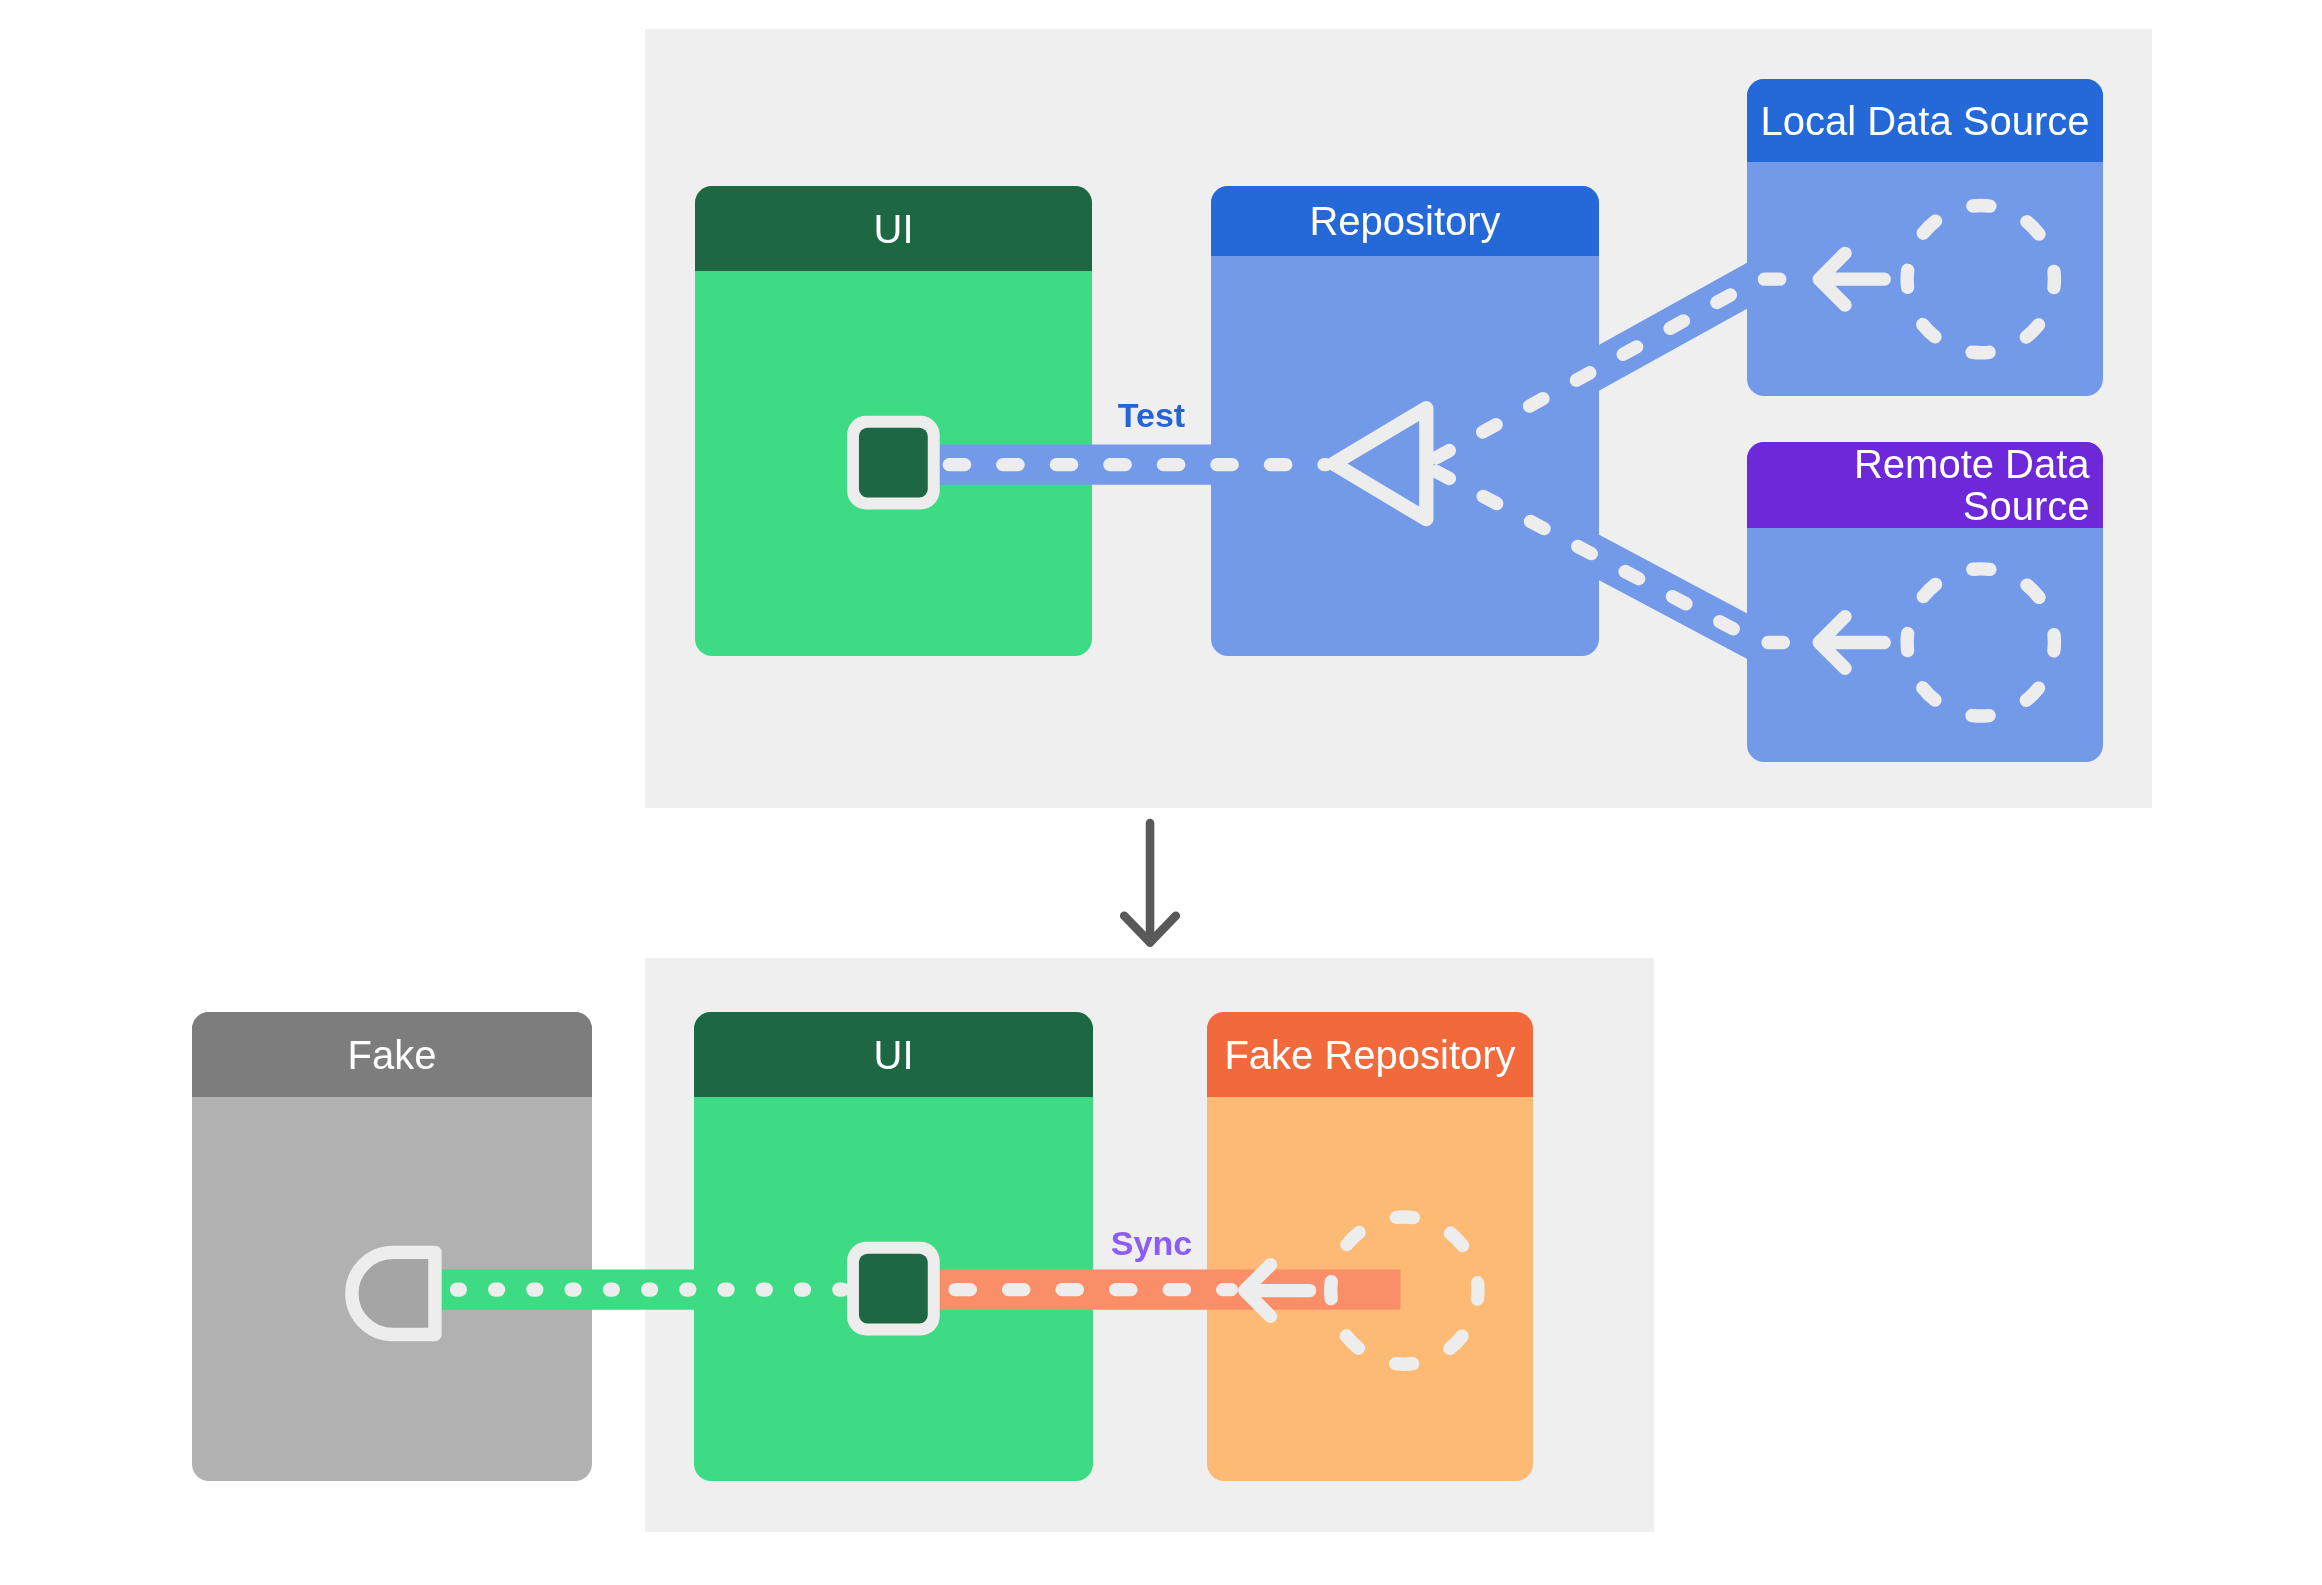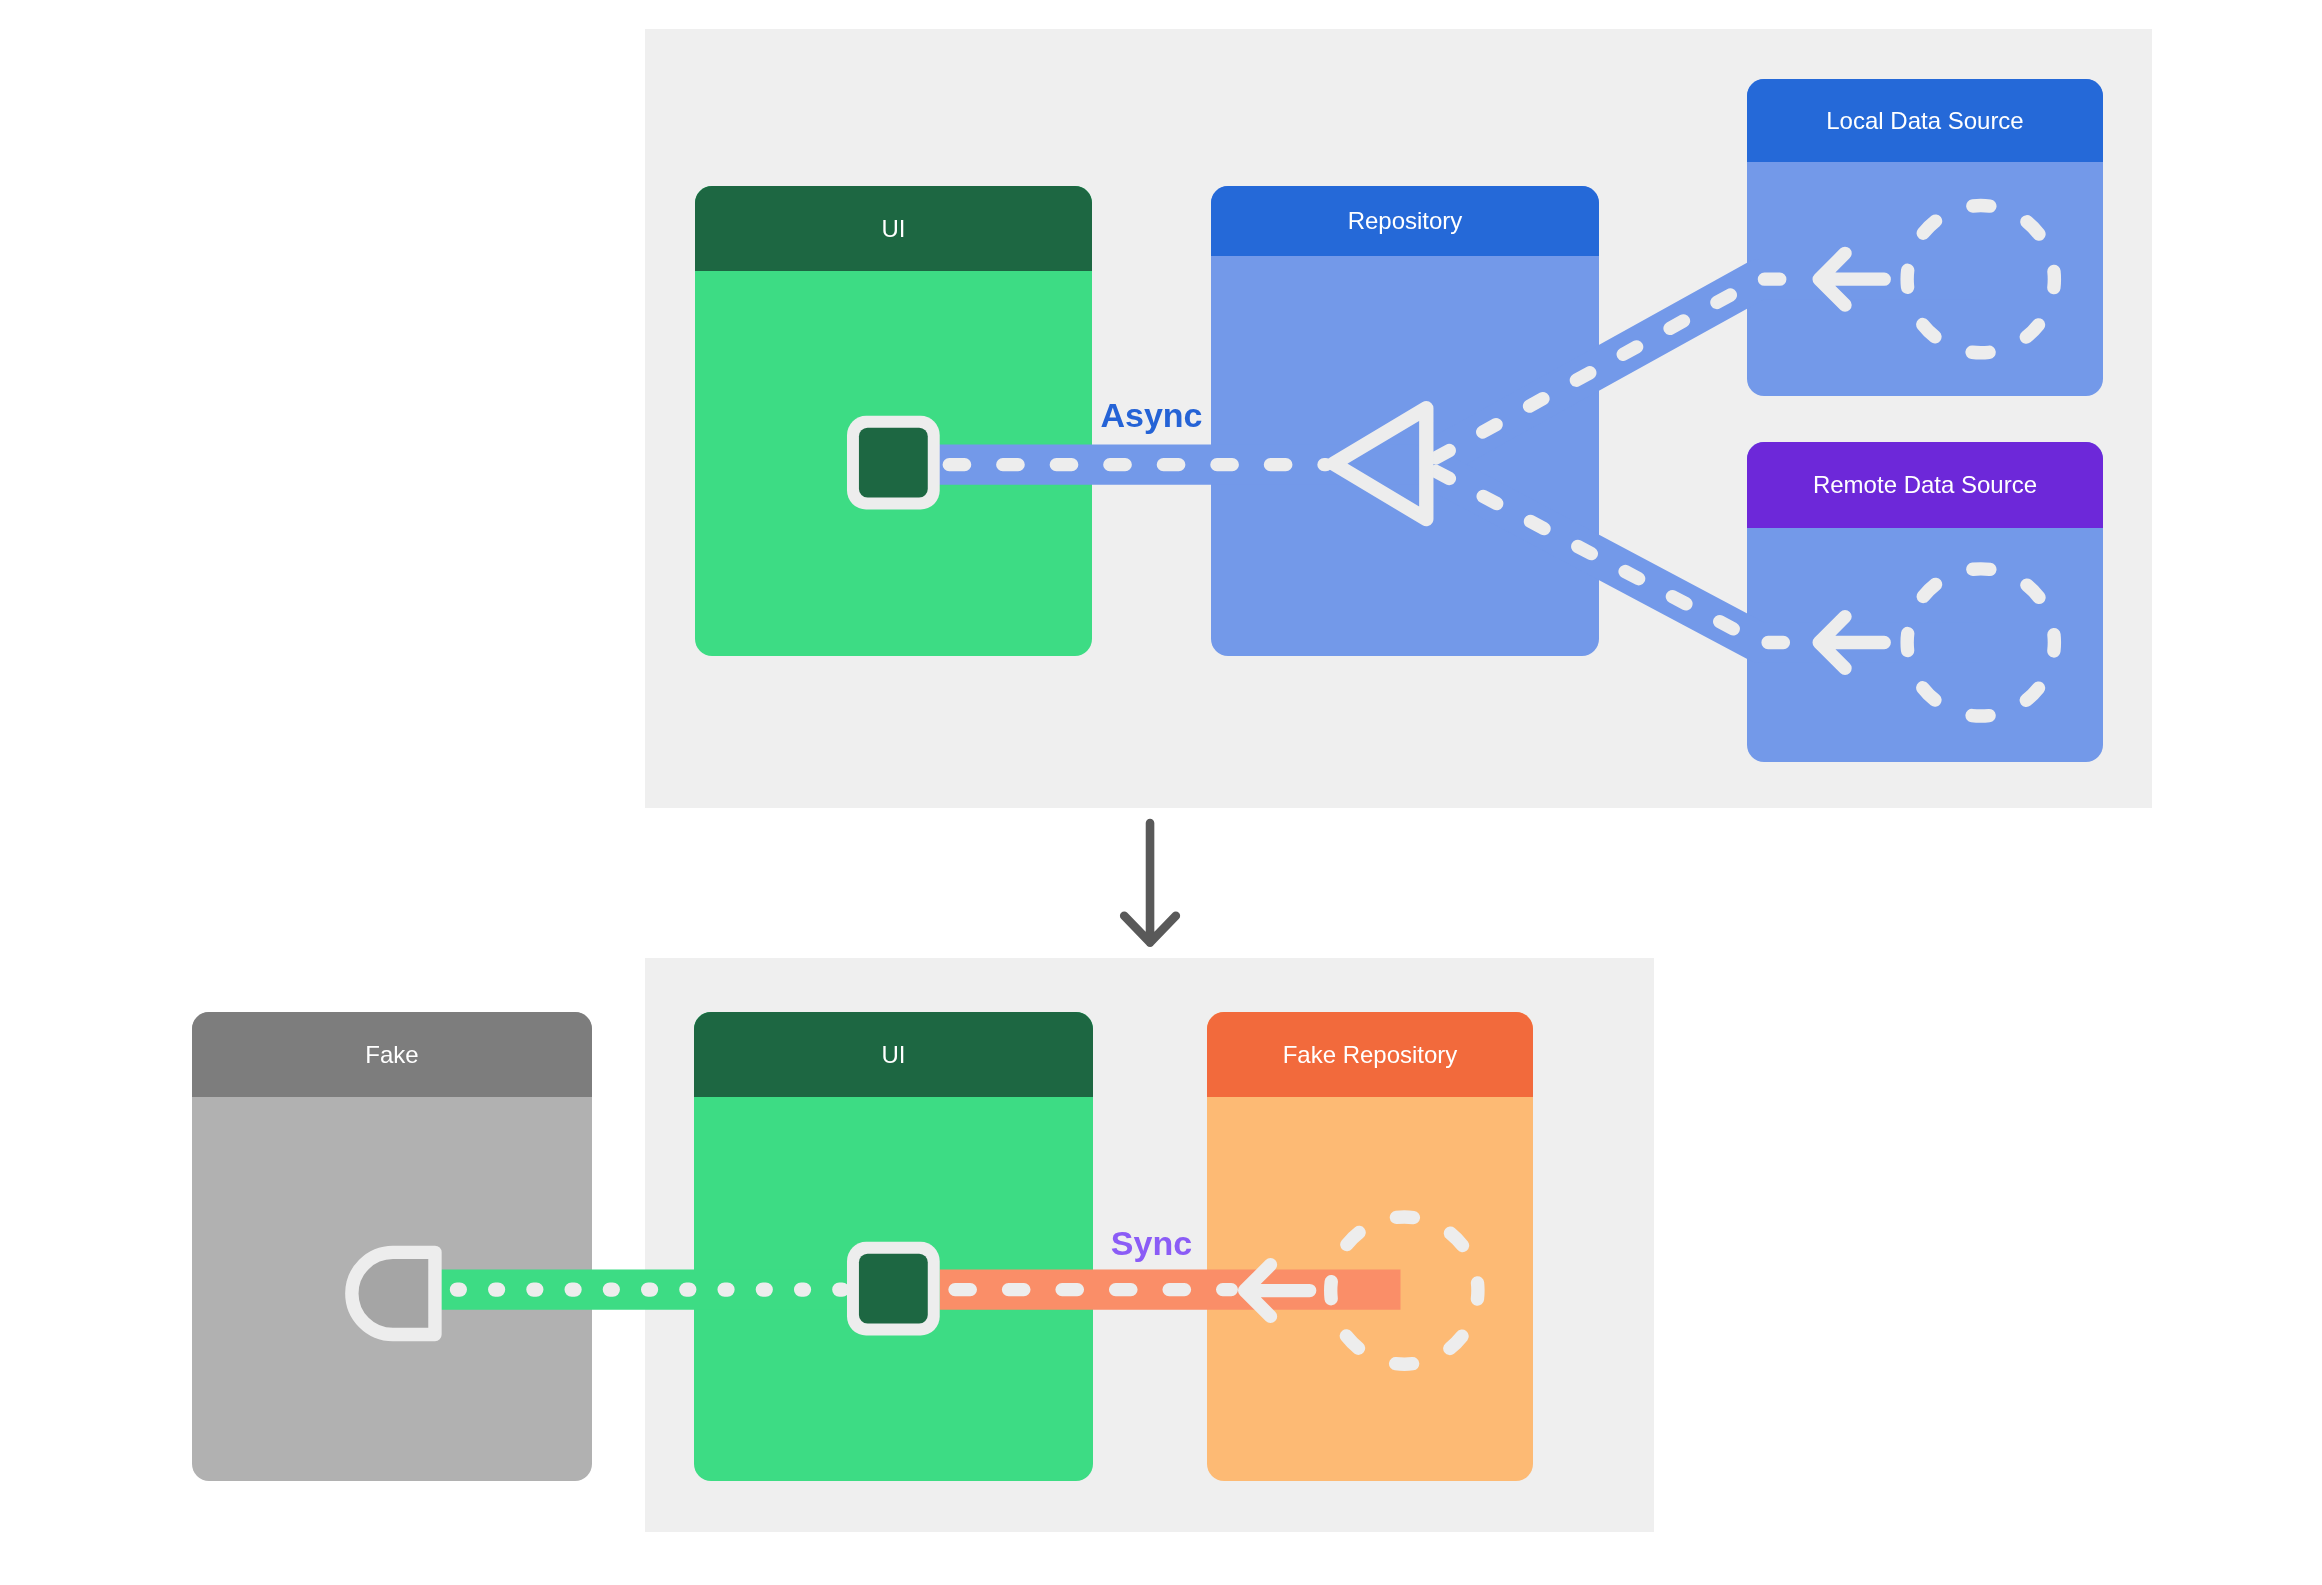--- a/index.html
+++ b/index.html
@@ -4,21 +4,21 @@
 <style>
   html,body{margin:0;padding:0;}
   body{
     width:2323px;height:1586px;position:relative;background:#ffffff;
     font-family:"Liberation Sans", sans-serif;overflow:hidden;
   }
   .panel{position:absolute;background:#efefef;}
   .card{position:absolute;border-radius:17px;overflow:hidden;}
   .card-header{
     width:100%;display:flex;align-items:center;justify-content:center;
-    color:#ffffff;font-size:24px;font-weight:400;text-align:right;
+    color:#ffffff;font-size:40px;font-weight:400;text-align:right;
     line-height:42px;box-sizing:border-box;padding:0 13.4px;
   }
   .flow-label{
     position:absolute;font-size:34px;font-weight:700;text-align:center;
   }
   svg.overlay{position:absolute;left:0;top:0;pointer-events:none;}
 </style>
 </head>
 <body>
 
@@ -88,15 +88,15 @@
 
   <circle cx="1469" cy="1350" r="77" fill="none" stroke="#ededed" stroke-width="14" stroke-linecap="round" stroke-dasharray="18 42.48" stroke-dashoffset="9"></circle>
   <path d="M 1370 1350 H 1302 M 1329 1323 L 1302 1350 L 1329 1377" fill="none" stroke="#ededed" stroke-width="14" stroke-linecap="round" stroke-linejoin="round"></path>
 
   <g>
     <rect x="886" y="1299" width="97" height="98" rx="20" fill="#ededed"></rect>
     <rect x="898.5" y="1311.5" width="72" height="73" rx="9" fill="#1d6742"></rect>
   </g>
 </svg>
 
-<div class="flow-label" style="left:1080px;top:396px;width:143px;color:#2563d6">Async</div>
+<div class="flow-label" style="left:1080px;top:396px;width:143px;color:#2563d6">Test</div>
 <div class="flow-label" style="left:1080px;top:1224px;width:143px;color:#8b5cf6">Sync</div>
 
 
 </body></html>

